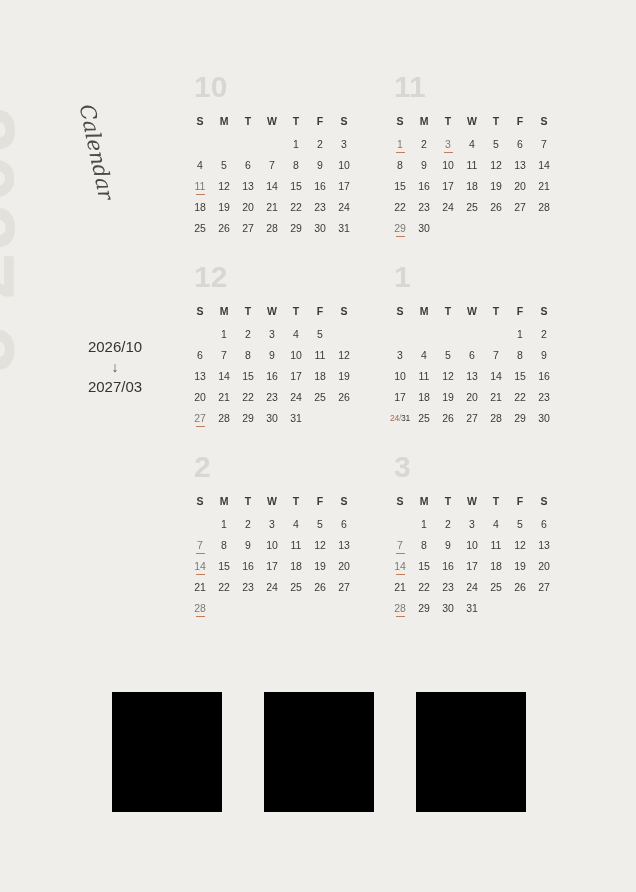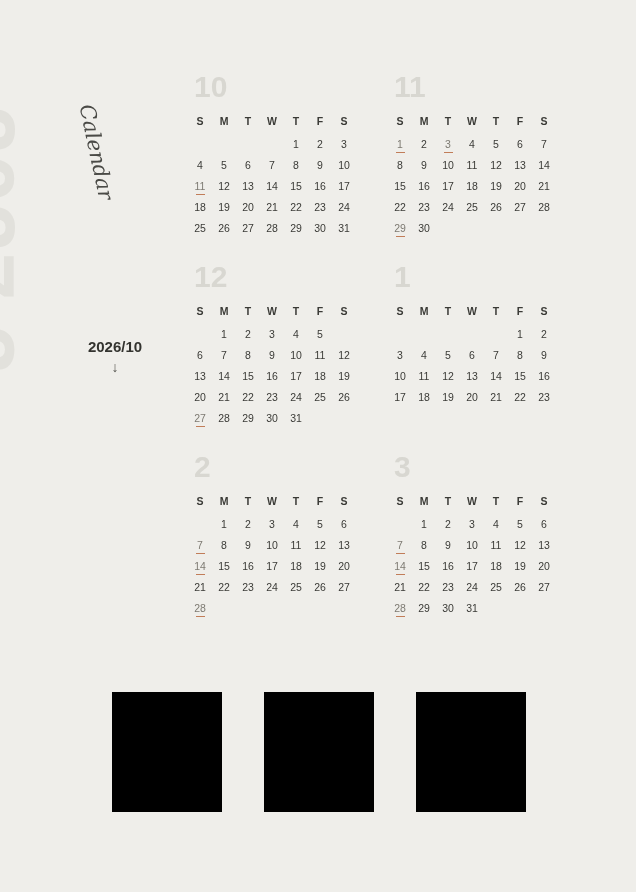--- a/index.html
+++ b/index.html
@@ -54,21 +54,20 @@
   .range {
     position: absolute;
     left: 52px;
     top: 336px;
     width: 126px;
     text-align: center;
     color: #33332f;
     font-size: 15px;
     line-height: 22px;
     font-family: "Liberation Sans", sans-serif;
-    font-weight: bold;
   }
   .range .arrow {
     font-size: 14px;
     color: #55554f;
     line-height: 18px;
   }
 
   
   .months {
     position: absolute;
@@ -177,20 +176,21 @@
 <div class="watermark">
   <div class="big-year">
     <span>2027</span><span>.3</span>
   </div>
   <div class="script">Calendar</div>
 </div>
 
 <div class="range">
   <div>2026/10</div>
   <div class="arrow">↓</div>
+  <div>2027/03</div>
 </div>
 
 <div class="months">
   <div class="month-row">
     <div class="month">
       <div class="month-num">10</div>
       <div class="month-block">
           <table class="cal">
             <thead>
               <tr>
@@ -431,20 +431,29 @@
               </tr>
               <tr>
                 <td>17</td>
                 <td>18</td>
                 <td>19</td>
                 <td>20</td>
                 <td>21</td>
                 <td>22</td>
                 <td>23</td>
               </tr>
+              <tr>
+                <td class="dual"><span class="frac-a">24</span><span class="frac-s">/</span>31</td>
+                <td>25</td>
+                <td>26</td>
+                <td>27</td>
+                <td>28</td>
+                <td>29</td>
+                <td>30</td>
+              </tr>
             </tbody>
           </table>
         </div>
     </div>
   </div>
   <div class="row-gap"></div>
   <div class="month-row">
     <div class="month">
       <div class="month-num">2</div>
       <div class="month-block">

